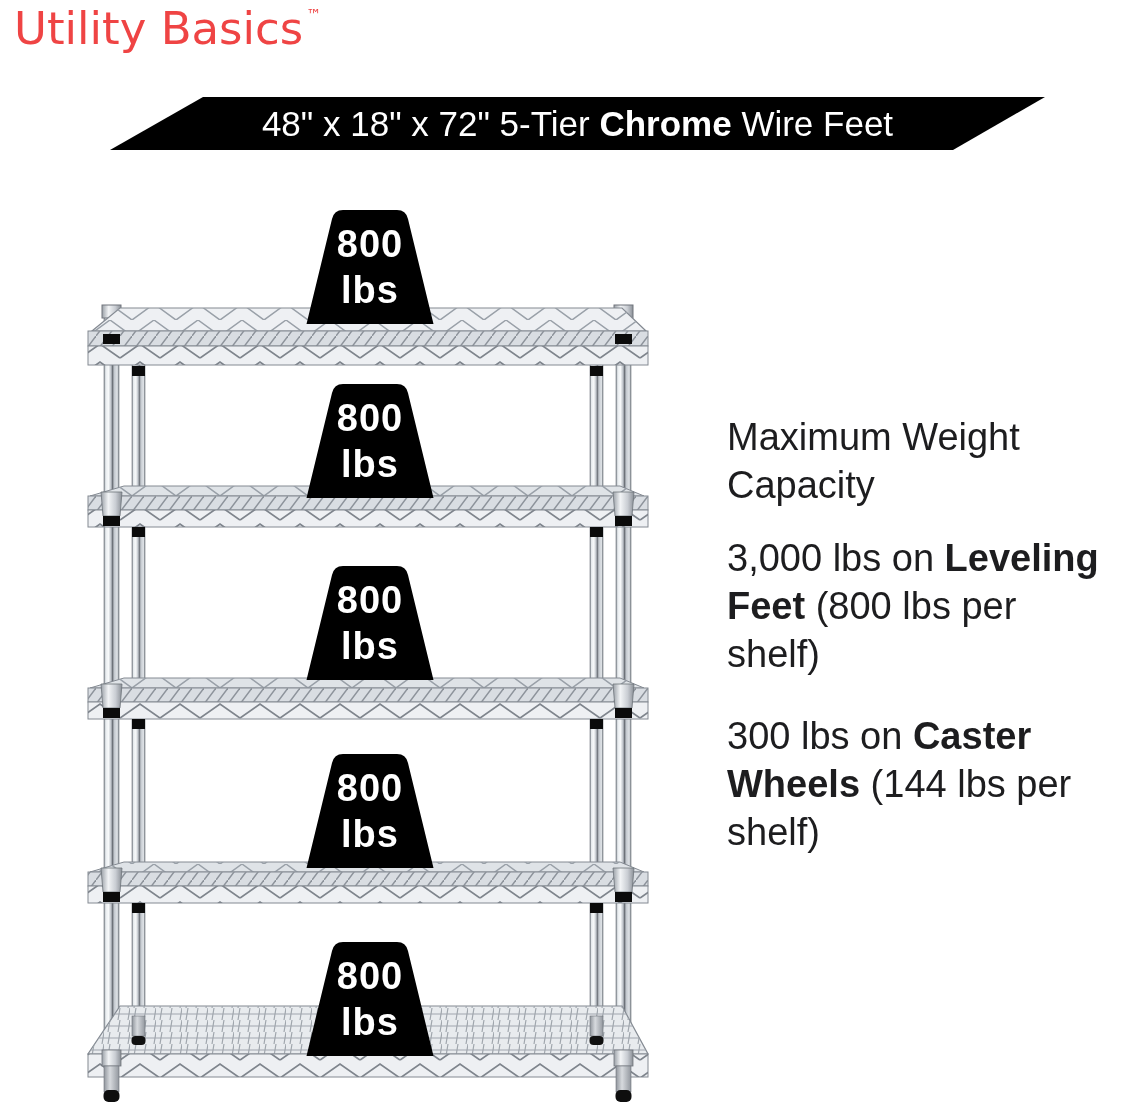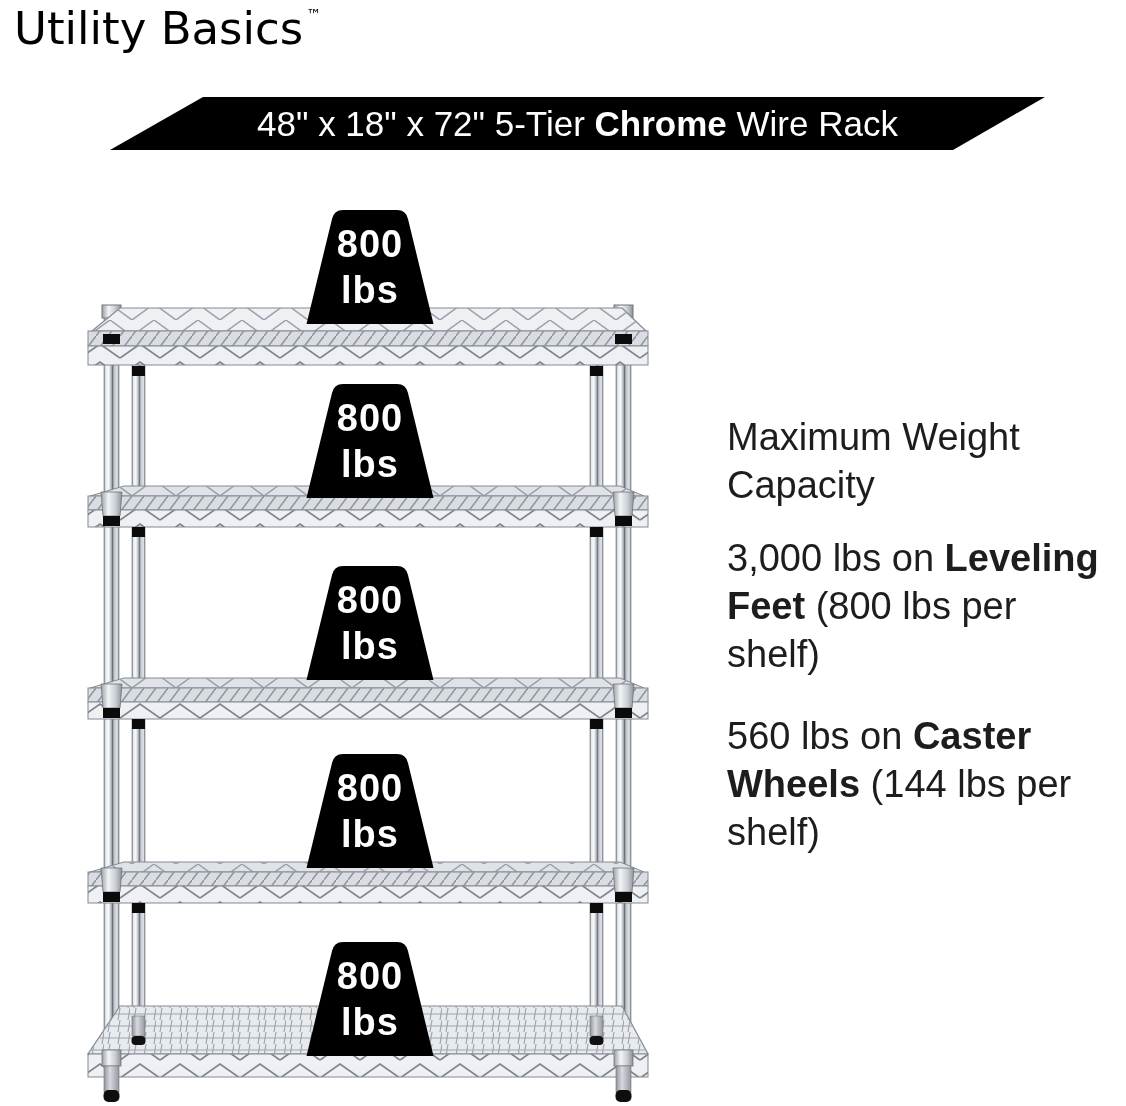--- a/index.html
+++ b/index.html
@@ -3,21 +3,21 @@
 <meta charset="utf-8">
 <style>
   html,body{margin:0;padding:0;}
   body{
     width:1126px;height:1106px;position:relative;background:#ffffff;
     font-family:"Liberation Sans",sans-serif;color:#1d1d1f;overflow:hidden;
   }
   .logo{
     position:absolute;left:14px;top:2px;
     font-family:"DejaVu Sans",sans-serif;font-size:45px;font-weight:500;
-    color:#000000;letter-spacing:0px;white-space:nowrap;
+    color:#ef4444;letter-spacing:0px;white-space:nowrap;
   }
   .logo .tm{font-size:15px;position:relative;top:-24px;margin-left:3px;font-weight:400;}
   .banner{
     position:absolute;left:110px;top:97px;width:935px;height:53px;
     background:#000000;
     clip-path:polygon(93px 0, 935px 0, 843px 53px, 0 53px);
     display:flex;align-items:center;justify-content:center;
     color:#ffffff;font-size:35px;font-weight:400;white-space:pre;
   }
   .banner b{font-weight:700;}
@@ -34,21 +34,21 @@
   text.wt{
     font-family:"Liberation Sans",sans-serif;font-weight:700;font-size:38px;
     fill:#ffffff;text-anchor:middle;letter-spacing:1px;
   }
 </style>
 </head>
 <body>
 
 <div class="logo"><span>Utility Basics</span><span class="tm">™</span></div>
 
-<div class="banner"><span>48" x 18" x 72" 5-Tier </span><b>Chrome</b><span> Wire Rack</span></div>
+<div class="banner"><span>48" x 18" x 72" 5-Tier </span><b>Chrome</b><span> Wire Feet</span></div>
 
 <svg class="rack-svg" width="1126" height="1106" viewBox="0 0 1126 1106" xmlns="http://www.w3.org/2000/svg">
   <defs>
     <linearGradient id="postG" x1="0" y1="0" x2="1" y2="0">
       <stop offset="0" stop-color="#878d94"></stop>
       <stop offset="0.12" stop-color="#e9edf0"></stop>
       <stop offset="0.3" stop-color="#f7f9fa"></stop>
       <stop offset="0.48" stop-color="#b9bec5"></stop>
       <stop offset="0.56" stop-color="#686d74"></stop>
       <stop offset="0.68" stop-color="#c3c8ce"></stop>
@@ -198,15 +198,15 @@
   </g>
 </svg>
 
 <div class="info" id="info-heading">Maximum Weight
 Capacity</div>
 
 <div class="info" id="info-p1"><span>3,000 lbs on </span><b>Leveling
 Feet</b><span> (800 lbs per
 shelf)</span></div>
 
-<div class="info" id="info-p2"><span>560 lbs on </span><b>Caster
+<div class="info" id="info-p2"><span>300 lbs on </span><b>Caster
 Wheels</b><span> (144 lbs per
 shelf)</span></div>
 
 </body></html>

